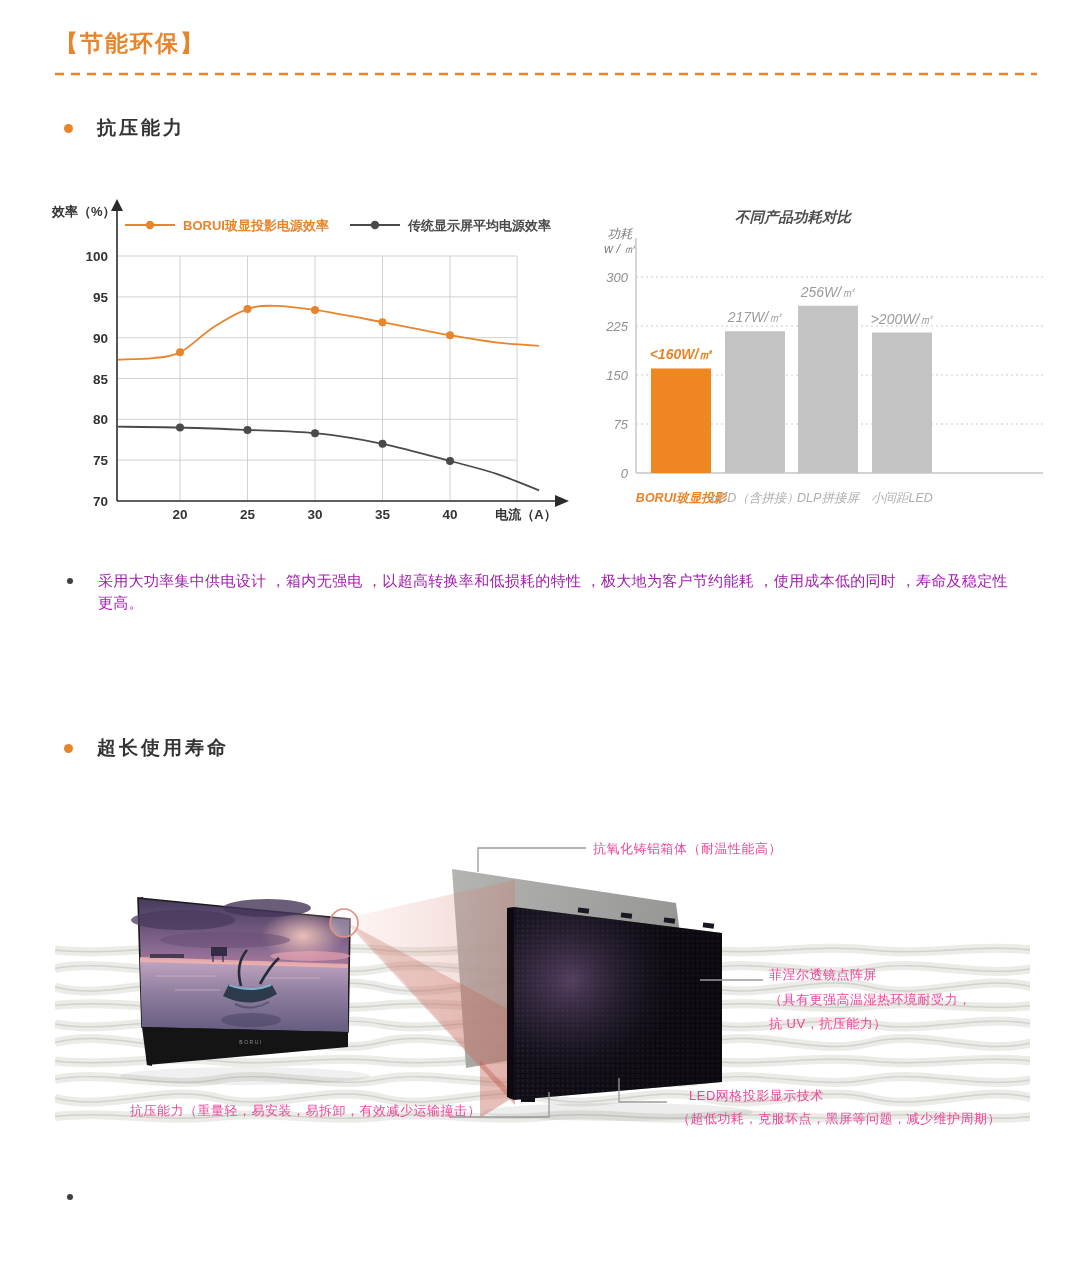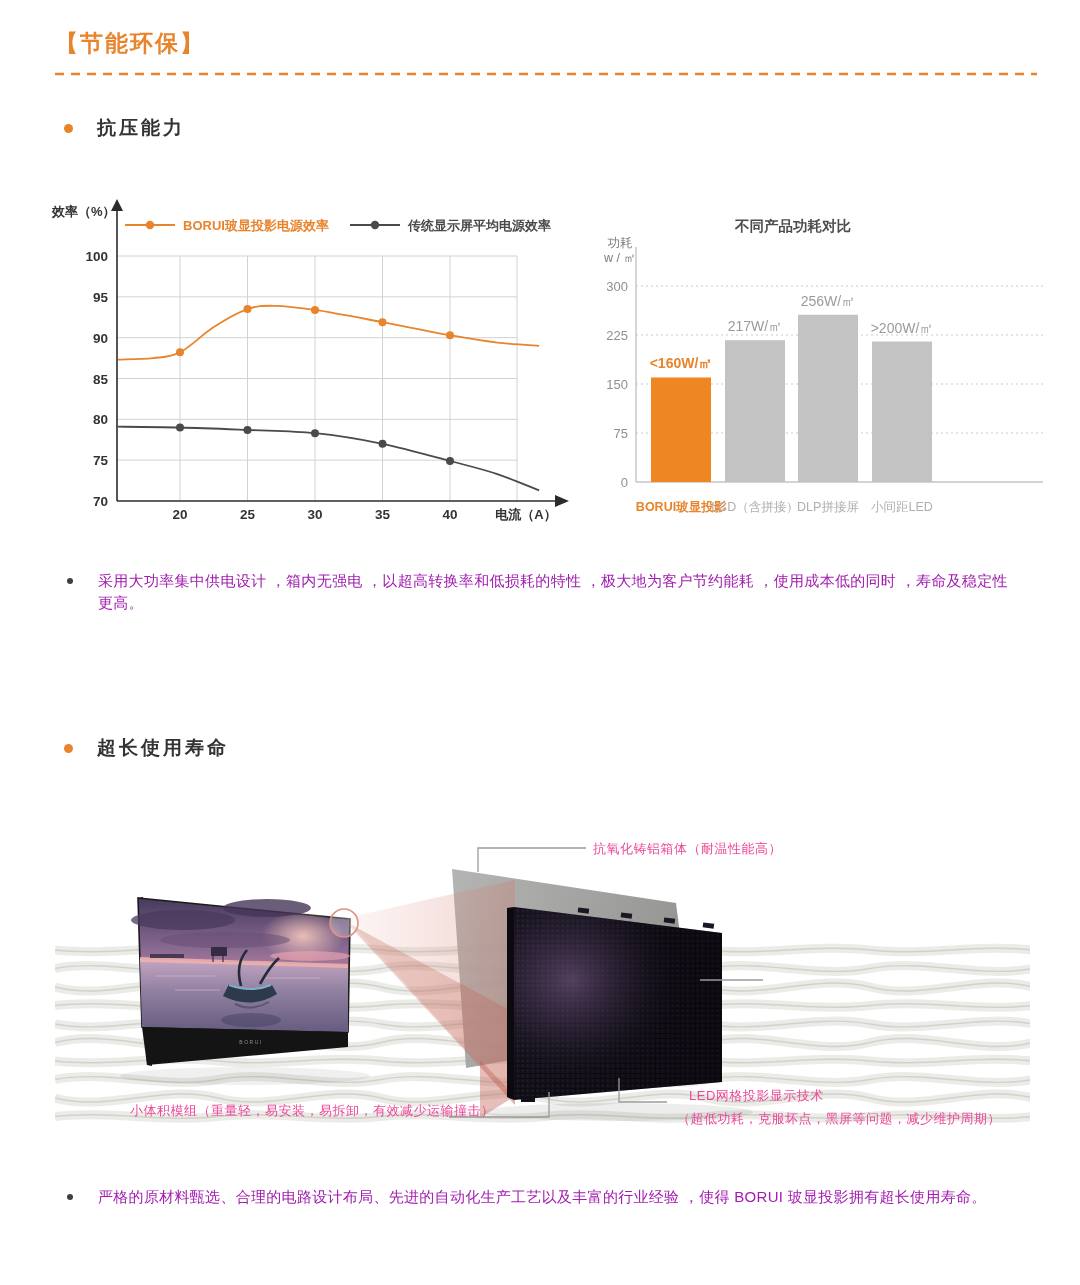--- a/index.html
+++ b/index.html
@@ -81,21 +81,21 @@
         <circle cx="332.5" cy="245.83333333333334" r="4" fill="#4A4A4A"></circle>
         <circle cx="400" cy="262.9833333333333" r="4" fill="#4A4A4A"></circle>
         <line x1="75" y1="27" x2="125" y2="27" stroke="#E8842C" stroke-width="2"></line>
         <circle cx="100" cy="27" r="4.2" fill="#E8842C"></circle>
         <text x="133" y="31.5" font-size="13" fill="#E8842C" font-weight="bold">BORUI玻显投影电源效率</text>
         <line x1="300" y1="27" x2="350" y2="27" stroke="#4A4A4A" stroke-width="2"></line>
         <circle cx="325" cy="27" r="4.2" fill="#4A4A4A"></circle>
         <text x="358" y="31.5" font-size="13" fill="#4A4A4A" font-weight="bold">传统显示屏平均电源效率</text>
       </svg></div>
 
-  <div id="bar-chart" class="chart-mount" style="left:598px;top:209px;width:470px;height:315px;"><svg width="470" height="315" viewBox="0 0 470 315">
+  <div id="bar-chart" class="chart-mount" style="left:598px;top:200px;width:470px;height:315px;font-style:italic;"><svg width="470" height="315" viewBox="0 0 470 315">
         <text x="195" y="22" text-anchor="middle" font-size="14.5" fill="#4d4d4d" font-weight="bold">不同产品功耗对比</text>
         <text x="22" y="38" font-size="12.5" fill="#7d7d7d" text-anchor="middle">功耗</text>
         <text x="22" y="53" font-size="12.5" fill="#7d7d7d" text-anchor="middle">w / ㎡</text>
         <line x1="38" y1="273" x2="445" y2="273" stroke="#c4c4c4" stroke-width="1.4"></line>
         <text x="30" y="277.5" text-anchor="end" font-size="13" fill="#8f8f8f">0</text>
         <line x1="38" y1="224" x2="445" y2="224" stroke="#cccccc" stroke-width="1.2" stroke-dasharray="2 3"></line>
         <text x="30" y="228.5" text-anchor="end" font-size="13" fill="#8f8f8f">75</text>
         <line x1="38" y1="175" x2="445" y2="175" stroke="#cccccc" stroke-width="1.2" stroke-dasharray="2 3"></line>
         <text x="30" y="179.5" text-anchor="end" font-size="13" fill="#8f8f8f">150</text>
         <line x1="38" y1="126" x2="445" y2="126" stroke="#cccccc" stroke-width="1.2" stroke-dasharray="2 3"></line>
@@ -245,23 +245,27 @@
       <g stroke="#9a9a9a" stroke-width="1.3" fill="none">
         <polyline points="423,44 423,20 531,20"></polyline>
         <line x1="645" y1="152" x2="708" y2="152"></line>
         <polyline points="564,250 564,274 612,274"></polyline>
         <polyline points="494,264 494,289 394,289"></polyline>
       </g>
     </svg>
 
     
     <div class="fig-label" style="left:538px;top:12px;">抗氧化铸铝箱体（耐温性能高）</div>
+    <div class="fig-label fresnel-block" style="left:714px;top:135px;">
+      <div>菲涅尔透镜点阵屏</div>
+      <div>（具有更强高温湿热环境耐受力，</div>
+      <div>抗 UV，抗压能力）</div>
+    </div>
     <div class="fig-label led-block" style="left:622px;top:256px;">
       <div style="padding-left:12px;">LED网格投影显示技术</div>
       <div>（超低功耗，克服坏点，黑屏等问题，减少维护周期）</div>
     </div>
-    <div class="fig-label" style="left:75px;top:274px;">小体积模组（重量轻，易安装，易拆卸，有效减少运输撞击）</div>
+    <div class="fig-label" style="left:75px;top:274px;">抗压能力（重量轻，易安装，易拆卸，有效减少运输撞击）</div>
   </div>
 
   <div class="abs para-dot" style="left:67px;top:1194px;"></div>
-  <div class="abs para-text" style="left:98px;top:1186px;">严格的原材料甄选、合理的电路设计布局、先进的自动化生产工艺以及丰富的行业经验 ，使得 BORUI 玻显投影拥有超长使用寿命。</div>
 
 </div>
 
 </body></html>

